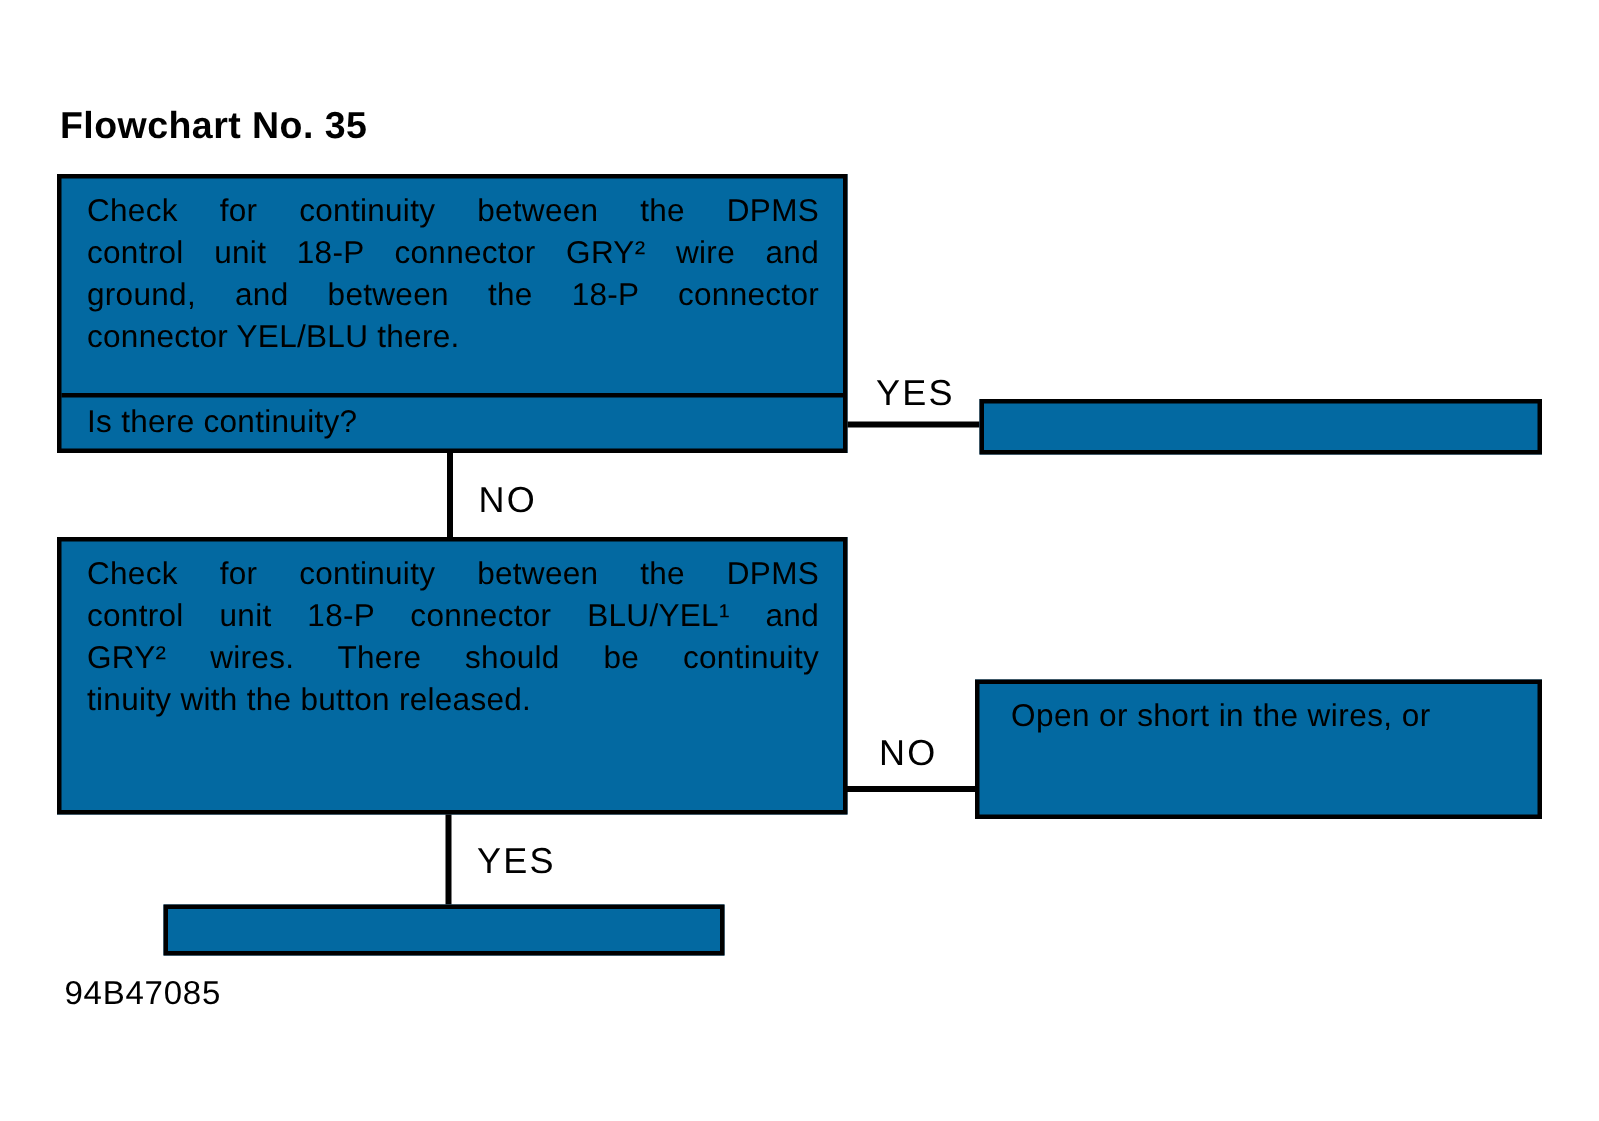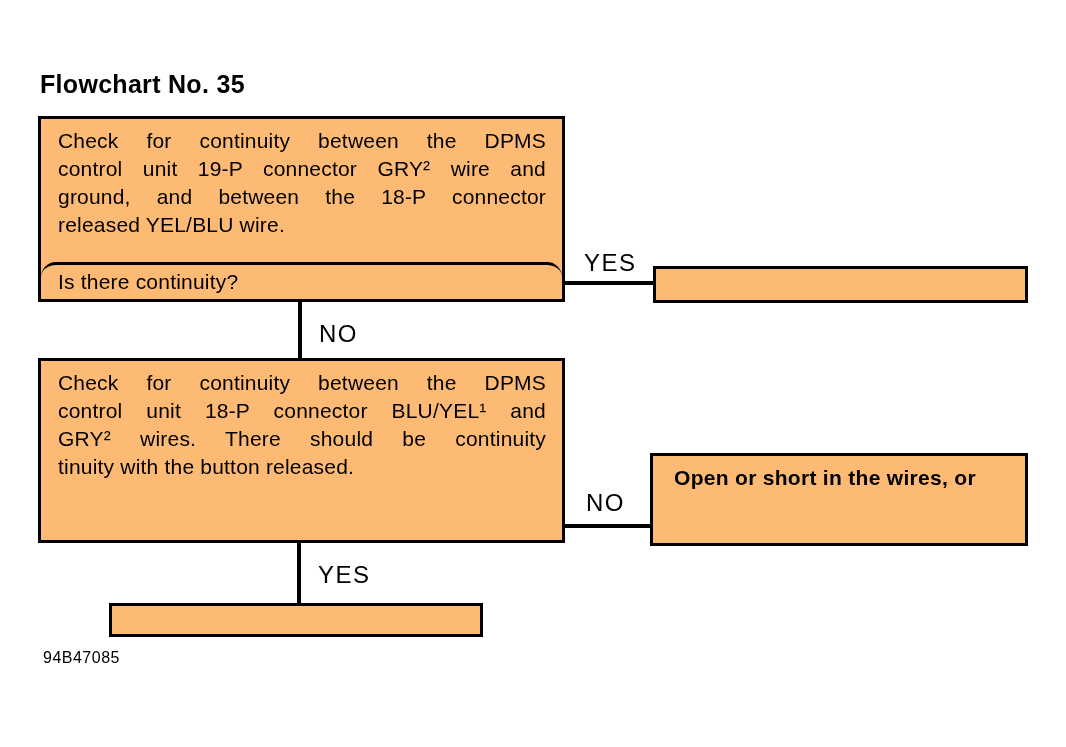--- a/index.html
+++ b/index.html
@@ -12,68 +12,68 @@
     overflow: hidden;
   }
   .stage { position: absolute; left: 0; top: 0; width: 1066px; height: 747px; }
 
   .title {
     position: absolute; left: 40px; top: 70px;
     font-size: 25px; font-weight: bold; letter-spacing: 0.3px;
   }
 
   .node {
-    position: absolute; border: 3px solid #000; background: #fdba74;
+    position: absolute; border: 3px solid #000; background: #0369a1;
   }
 
   .step .main {
     position: absolute; left: 0; right: 0; top: 0;
     padding: 8px 16px 0 17px;
     font-size: 21px; line-height: 28px; letter-spacing: 0.2px;
   }
   .jline { text-align: justify; text-align-last: justify; text-justify: inter-word; }
   .step .question {
     position: absolute; left: 0; right: 0; bottom: 0; height: 37px;
     border-top: 3px solid #000;
     display: flex; align-items: center;
-    padding-left: 17px; font-size: 21px; letter-spacing: 0.2px; border-radius: 15px;
+    padding-left: 17px; font-size: 21px; letter-spacing: 0.2px;
   }
 
   .result {
     display: flex; align-items: center;
-    font-weight: bold; font-size: 21px; letter-spacing: 0.3px;
+    font-weight: normal; font-size: 21px; letter-spacing: 0.3px;
   }
   .result-short { left: 653px; top: 266px; width: 375px; height: 37px; padding-left: 19px; }
   .result-open  { left: 650px; top: 453px; width: 378px; height: 93px;
                   display: block; padding: 7px 0 0 21px; line-height: 30px; }
   .result-faulty{ left: 109px; top: 603px; width: 374px; height: 34px;
                   justify-content: center; border-width: 3px; }
 
   .edge { position: absolute; background: #000; }
   .edge-label {
     position: absolute; font-size: 24px; letter-spacing: 1.5px;
   }
   .footer-code {
     position: absolute; left: 43px; top: 649px;
-    font-size: 16px; letter-spacing: 0.5px;
+    font-size: 22px; letter-spacing: 0.5px;
   }
 </style>
 </head>
 <body>
 
 <div class="stage">
 
   <div class="title">Flowchart No. 35</div>
 
   <div class="node step" style="left:38px; top:116px; width:527px; height:186px;">
     <div class="main">
       <div class="jline">Check for continuity between the DPMS</div>
-      <div class="jline">control unit 19-P connector GRY² wire and</div>
+      <div class="jline">control unit 18-P connector GRY² wire and</div>
       <div class="jline">ground, and between the 18-P connector</div>
-      <div>released YEL/BLU wire.</div>
+      <div>connector YEL/BLU there.</div>
     </div>
     <div class="question">Is there continuity?</div>
   </div>
 
   <div class="edge-label" style="left:584px; top:249px;">YES</div>
   <div class="edge" style="left:565px; top:281px; width:88px; height:4px;"></div>
   <div class="node result result-short"></div>
 
   <div class="edge" style="left:298px; top:302px; width:4px; height:56px;"></div>
   <div class="edge-label" style="left:319px; top:320px;">NO</div>

